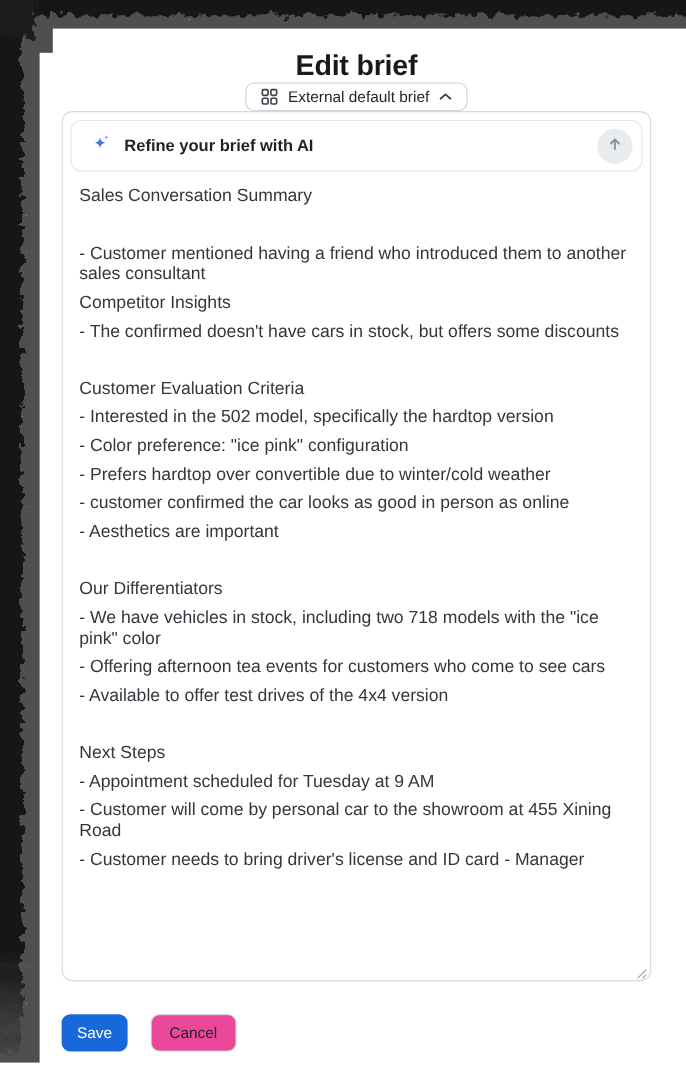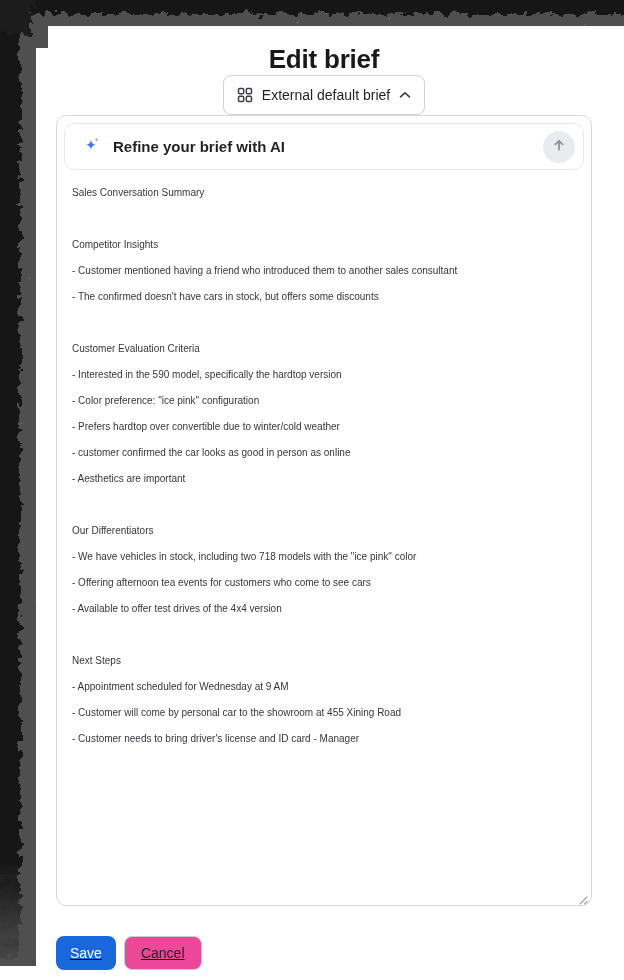--- a/index.html
+++ b/index.html
@@ -29,21 +29,21 @@
   .page-title {
     font-size: 26px;
     font-weight: 700;
     color: #17191c;
     letter-spacing: -0.2px;
   }
   .brief-selector {
     display: inline-flex;
     align-items: center;
     gap: 9px;
-    height: 40px;
+    height: 26px;
     padding: 0 13px;
     background: #fff;
     border: 1px solid #cdd3da;
     border-radius: 8px;
     font-family: inherit;
     font-size: 14px;
     color: #1d2228;
     cursor: pointer;
   }
   .brief-selector svg { display: block; }
@@ -77,40 +77,39 @@
     border-radius: 50%;
     border: none;
     background: #e9ecef;
     display: flex;
     align-items: center;
     justify-content: center;
     cursor: pointer;
   }
   .brief-content {
     padding: 13px 8px 0 8px;
-    font-size: 10px;
+    font-size: 16px;
     line-height: 19px;
     color: #33373d;
     cursor: text;
   }
   .brief-content p { margin: 0 0 7px 0; }
   .brief-content p.blank { height: 19px; }
   .resize-handle {
     position: absolute;
     right: 3px;
     bottom: 3px;
     width: 11px;
     height: 11px;
     cursor: nwse-resize;
   }
   .footer-row {
     margin-top: 30px;
     display: flex;
-    gap: 8px;
-    text-decoration: underline;
+    gap: 21px;
   }
   .btn {
     font-family: inherit;
     font-size: 14px;
     height: 34px;
     border-radius: 8px;
     padding: 0 14px;
     cursor: pointer;
   }
   .btn-save {
@@ -203,38 +202,38 @@
           <svg width="14" height="14" viewBox="0 0 14 14" fill="none">
             <path d="M7 11.5 V3 M3.4 6.4 L7 2.8 L10.6 6.4" stroke="#8a929c" stroke-width="1.8" stroke-linecap="round" stroke-linejoin="round"></path>
           </svg>
         </span>
       </button>
     </div>
 
     <div class="brief-content">
         <p>Sales Conversation Summary</p>
         <p class="blank"></p>
+        <p>- Customer mentioned having a friend who introduced them to another sales consultant</p>
         <p>Competitor Insights</p>
-        <p>- Customer mentioned having a friend who introduced them to another sales consultant</p>
         <p>- The confirmed doesn't have cars in stock, but offers some discounts</p>
         <p class="blank"></p>
         <p>Customer Evaluation Criteria</p>
-        <p>- Interested in the 590 model, specifically the hardtop version</p>
+        <p>- Interested in the 502 model, specifically the hardtop version</p>
         <p>- Color preference: "ice pink" configuration</p>
         <p>- Prefers hardtop over convertible due to winter/cold weather</p>
         <p>- customer confirmed the car looks as good in person as online</p>
         <p>- Aesthetics are important</p>
         <p class="blank"></p>
         <p>Our Differentiators</p>
         <p>- We have vehicles in stock, including two 718 models with the "ice pink" color</p>
         <p>- Offering afternoon tea events for customers who come to see cars</p>
         <p>- Available to offer test drives of the 4x4 version</p>
         <p class="blank"></p>
         <p>Next Steps</p>
-        <p>- Appointment scheduled for Wednesday at 9 AM</p>
+        <p>- Appointment scheduled for Tuesday at 9 AM</p>
         <p>- Customer will come by personal car to the showroom at 455 Xining Road</p>
         <p>- Customer needs to bring driver's license and ID card - Manager</p>
       </div>
 
     <span class="resize-handle">
       <svg width="11" height="11" viewBox="0 0 11 11" fill="none">
         <path d="M10 3 L3 10 M10 7.5 L7.5 10" stroke="#9aa0a6" stroke-width="1.1" stroke-linecap="round"></path>
       </svg>
     </span>
   </div>

